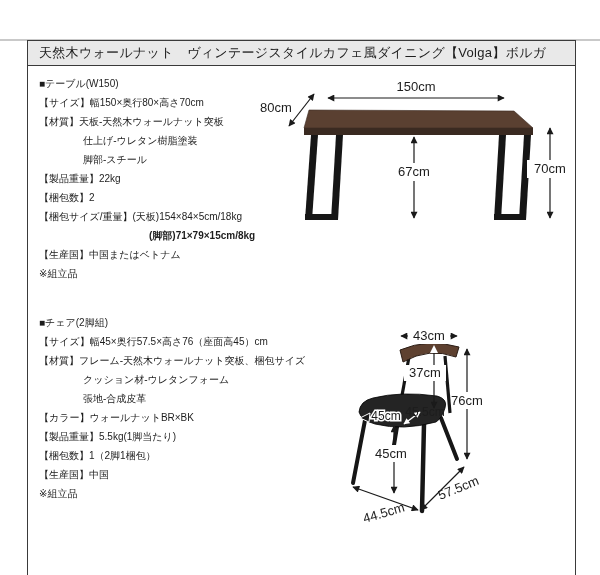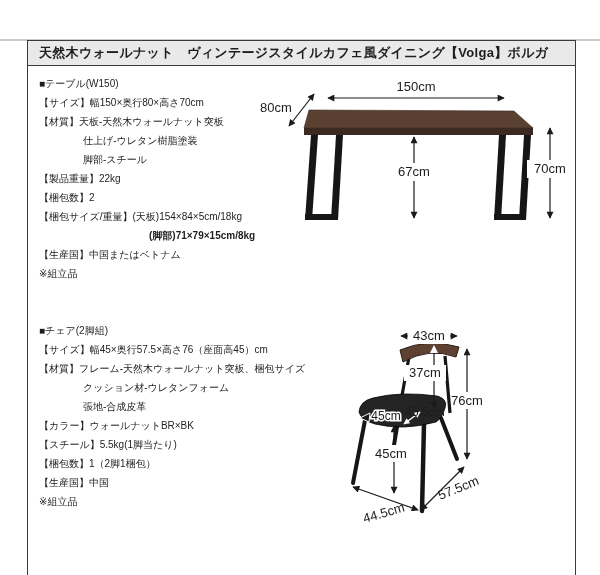--- a/index.html
+++ b/index.html
@@ -3,24 +3,24 @@
 <meta charset="utf-8">
 <style>
   html,body{margin:0;padding:0;}
   .page{position:relative;width:600px;height:575px;background:var(--page_bg);overflow:hidden;
         font-family:"Liberation Sans","DejaVu Sans",sans-serif;color:var(--text);}
   .top-rule{position:absolute;left:0;top:39px;width:600px;height:2px;background:var(--rule);}
   .panel{position:absolute;left:27px;top:40px;width:547px;height:537px;
          border:1px solid var(--border_dark);background:#fff;}
   .panel-header{height:24px;background:var(--header_bg);border-bottom:1px solid var(--border_dark);
                 display:flex;align-items:center;padding-left:11px;
-                font-size:13px;font-weight:bold;letter-spacing:.3px;}
+                font-size:13px;font-weight:normal;letter-spacing:.3px;}
   .specs{position:absolute;left:11px;width:330px;font-size:10px;line-height:19px;}
   .table-specs{top:33px;}
-  .chair-specs{top:280px;}
+  .chair-specs{top:272px;}
   .spec-line{white-space:nowrap;height:19px;}
   .i1{padding-left:44px;}
   .i2{padding-left:110px;font-weight:bold;}
   .diagram{position:absolute;}
   #table-diagram{left:228px;top:28px;width:320px;height:165px;}
   #chair-diagram{left:313px;top:282px;width:150px;height:200px;}
   svg text{font-family:"Liberation Sans","DejaVu Sans",sans-serif;font-size:13px;fill:var(--text);}
   svg text.small{font-size:12px;}
   .dim-line{stroke:var(--arrow);stroke-width:1.2;fill:none;}
   .dim-line-w{stroke:#fff;stroke-width:1.4;fill:none;}
@@ -51,21 +51,21 @@
       <div class="spec-line">※組立品</div>
     </div>
 
     <div class="specs chair-specs">
       <div class="spec-line">■チェア(2脚組)</div>
       <div class="spec-line">【サイズ】幅45×奥行57.5×高さ76（座面高45）cm</div>
       <div class="spec-line">【材質】フレーム-天然木ウォールナット突板、梱包サイズ</div>
       <div class="spec-line i1">クッション材-ウレタンフォーム</div>
       <div class="spec-line i1">張地-合成皮革</div>
       <div class="spec-line">【カラー】ウォールナットBR×BK</div>
-      <div class="spec-line">【スチール】5.5kg(1脚当たり)</div>
+      <div class="spec-line">【製品重量】5.5kg(1脚当たり)</div>
       <div class="spec-line">【梱包数】1（2脚1梱包）</div>
       <div class="spec-line">【生産国】中国</div>
       <div class="spec-line">※組立品</div>
     </div>
 
     <svg id="table-diagram" class="diagram" viewBox="0 0 320 165">
       <defs>
         <marker id="ah" markerUnits="userSpaceOnUse" markerWidth="9" markerHeight="7" viewBox="0 0 10 10" refX="9" refY="5" orient="auto-start-reverse">
           <path d="M0,0 L10,5 L0,10 z" fill="var(--arrow)"></path>
         </marker>

